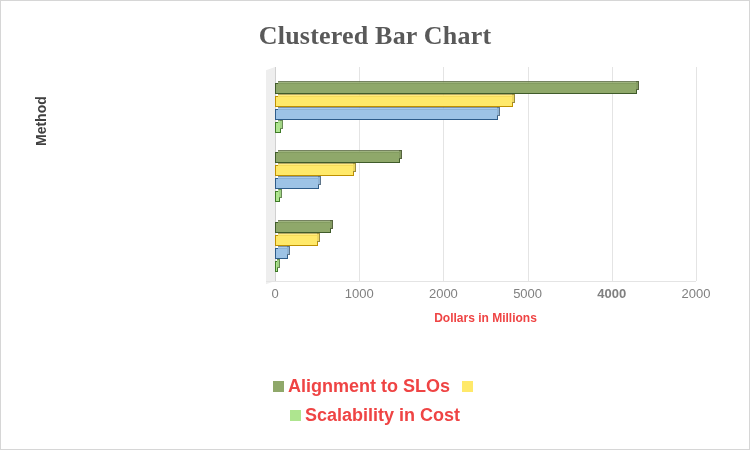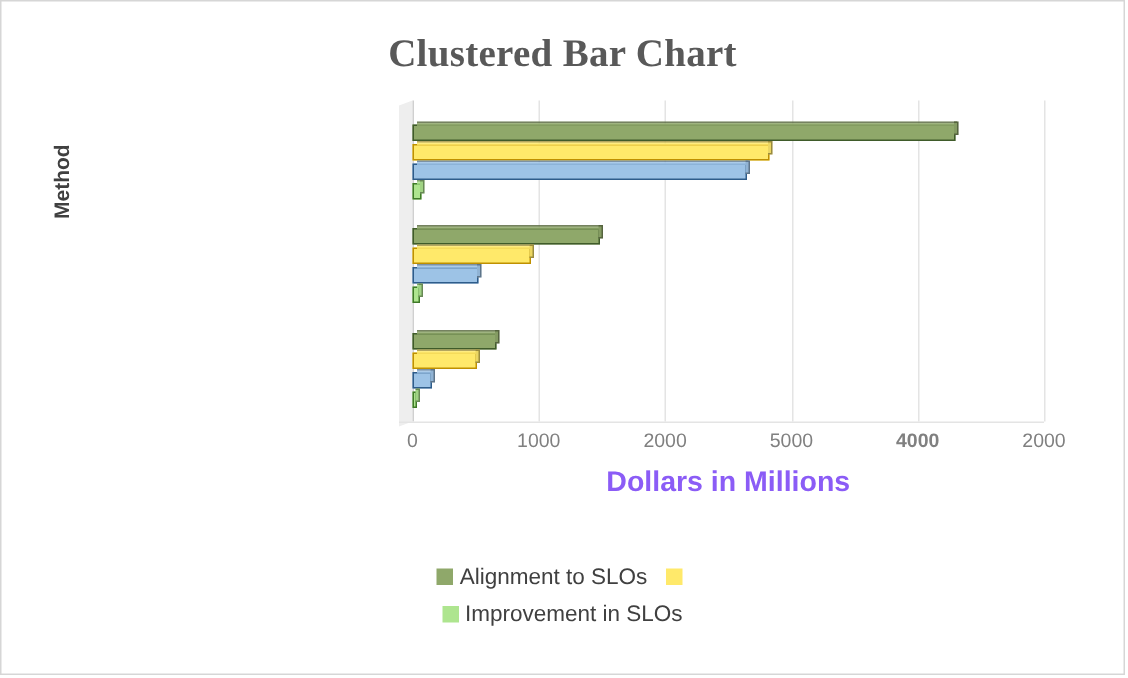--- a/index.html
+++ b/index.html
@@ -113,23 +113,23 @@
     margin-left:-30px;
     text-align:center;
     font-size:13px;
     color:#808080;
   }
   #x-axis-title{
     position:absolute;
     left:274px;width:421px;
     top:310px;
     text-align:center;
-    font-size:19px;
-    font-weight:bold;
-    color:#8b5cf6;
+    font-size:12px;
+    font-weight:bold;
+    color:#ef4444;
   }
   #y-axis-title{
     position:absolute;
     left:32px;
     top:145px;
     font-size:14px;
     font-weight:bold;
     color:#404040;
     transform:rotate(-90deg);
     transform-origin:left top;
@@ -146,23 +146,23 @@
     gap:8px;
   }
   .legend-row{display:flex;align-items:center;}
   .legend-item{display:flex;align-items:center;margin:0 6px;}
   .legend-swatch{
     width:11px;height:11px;
     margin-right:4px;
     display:inline-block;
   }
   .legend-label{
-    font-size:15px;
-    font-weight:normal;
-    color:#404040;
+    font-size:18px;
+    font-weight:bold;
+    color:#ef4444;
     white-space:nowrap;
   }
 </style>
 </head>
 <body>
 
 <div id="chart-frame">
 
   <div id="chart-title">Clustered Bar Chart</div>
 
@@ -242,18 +242,18 @@
           <span class="legend-swatch" style="background: rgb(143, 168, 106);"></span>
           <span class="legend-label">Alignment to SLOs</span>
         </div>
         <div class="legend-item">
           <span class="legend-swatch" style="background: rgb(255, 233, 106);"></span>
         </div>
       </div>
     <div class="legend-row">
         <div class="legend-item">
           <span class="legend-swatch" style="background: rgb(174, 229, 143);"></span>
-          <span class="legend-label">Improvement in SLOs</span>
+          <span class="legend-label">Scalability in Cost</span>
         </div>
       </div>
   </div>
 
 </div>
 
 </body></html>

